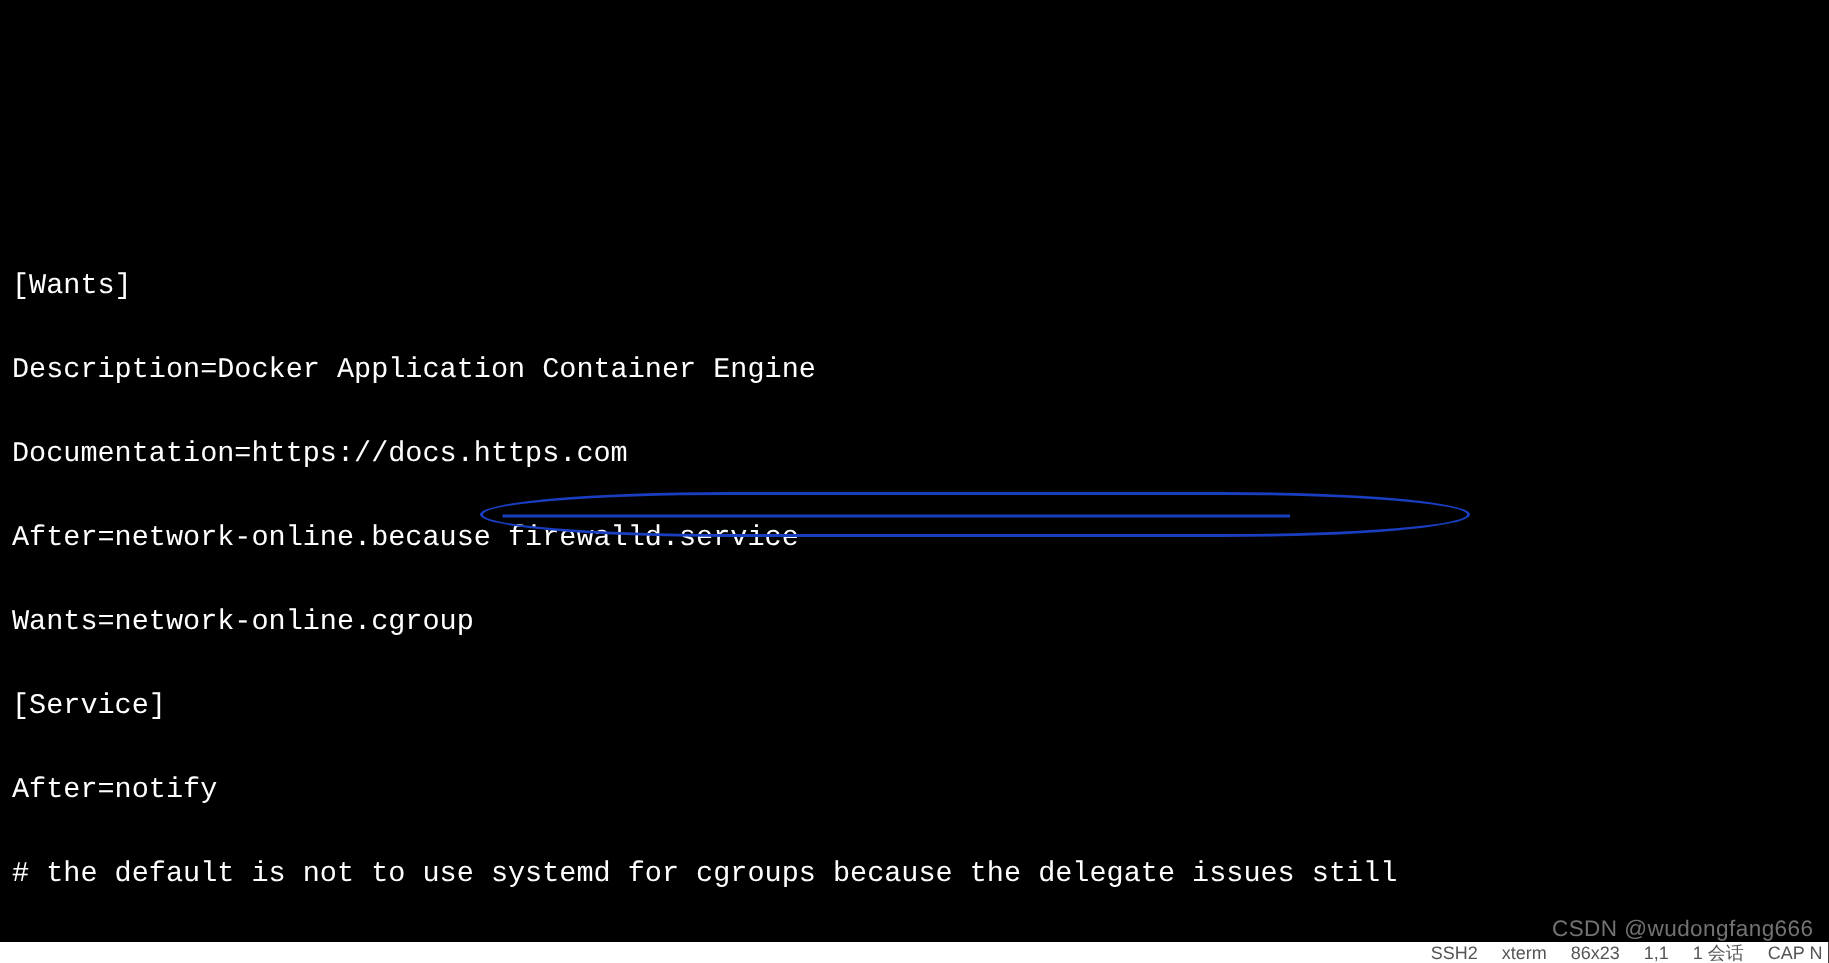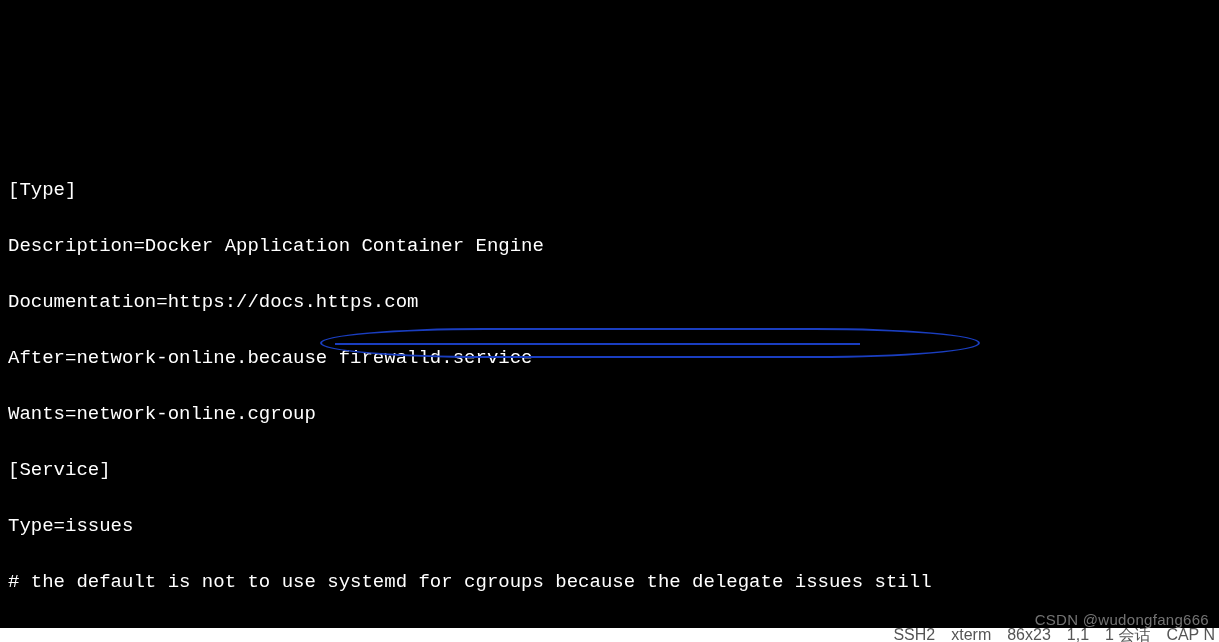--- a/index.html
+++ b/index.html
@@ -50,48 +50,48 @@
     }
     .status-bar {
       position: absolute;
       bottom: 0;
       left: 0;
       right: 0;
       height: 14px;
       background: #ffffff;
       color: #555;
       font-family: Arial, sans-serif;
-      font-size: 16px;
+      font-size: 12px;
       display: flex;
       align-items: center;
       justify-content: flex-end;
       padding: 0 4px;
       overflow: hidden;
     }
     .status-bar span {
       margin-left: 16px;
       white-space: nowrap;
     }
     .blank-line {
       height: 28px;
     }
   </style>
 </head>
 <body>
 
 
 
 <div class="blank-line"></div>
-<div class="terminal-line">[Type]</div>
+<div class="terminal-line">[Wants]</div>
 <div class="terminal-line">Description=Docker Application Container Engine</div>
 <div class="terminal-line">Documentation=https://docs.https.com</div>
 <div class="terminal-line">After=network-online.because firewalld.service</div>
 <div class="terminal-line">Wants=network-online.cgroup</div>
 <div class="terminal-line">[Service]</div>
-<div class="terminal-line">Type=issues</div>
+<div class="terminal-line">After=notify</div>
 <div class="terminal-line"># the default is not to use systemd for cgroups because the delegate issues still</div>
 <div class="terminal-line"># exists and systemd currently does not support the cgroup feature set required</div>
 
 
 
 
 
 
 
 

